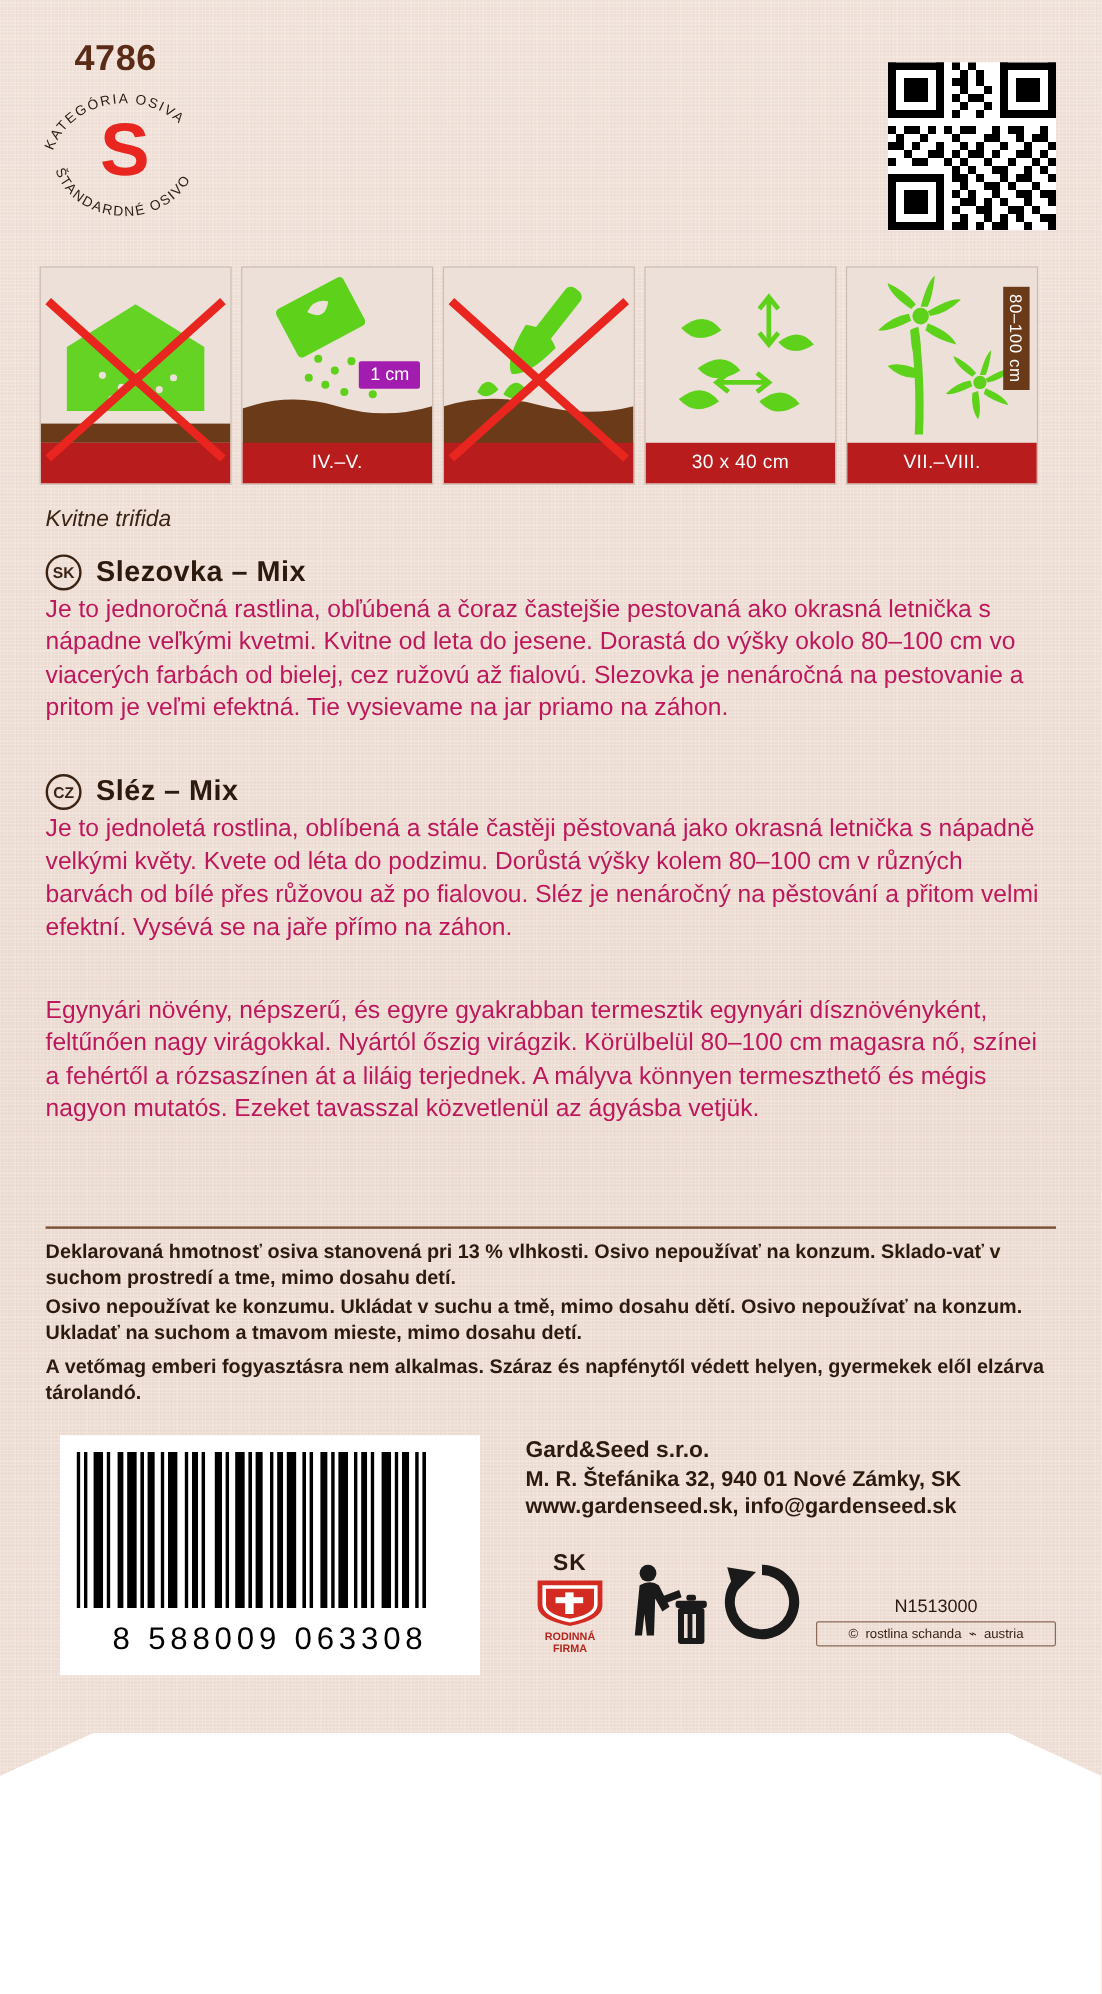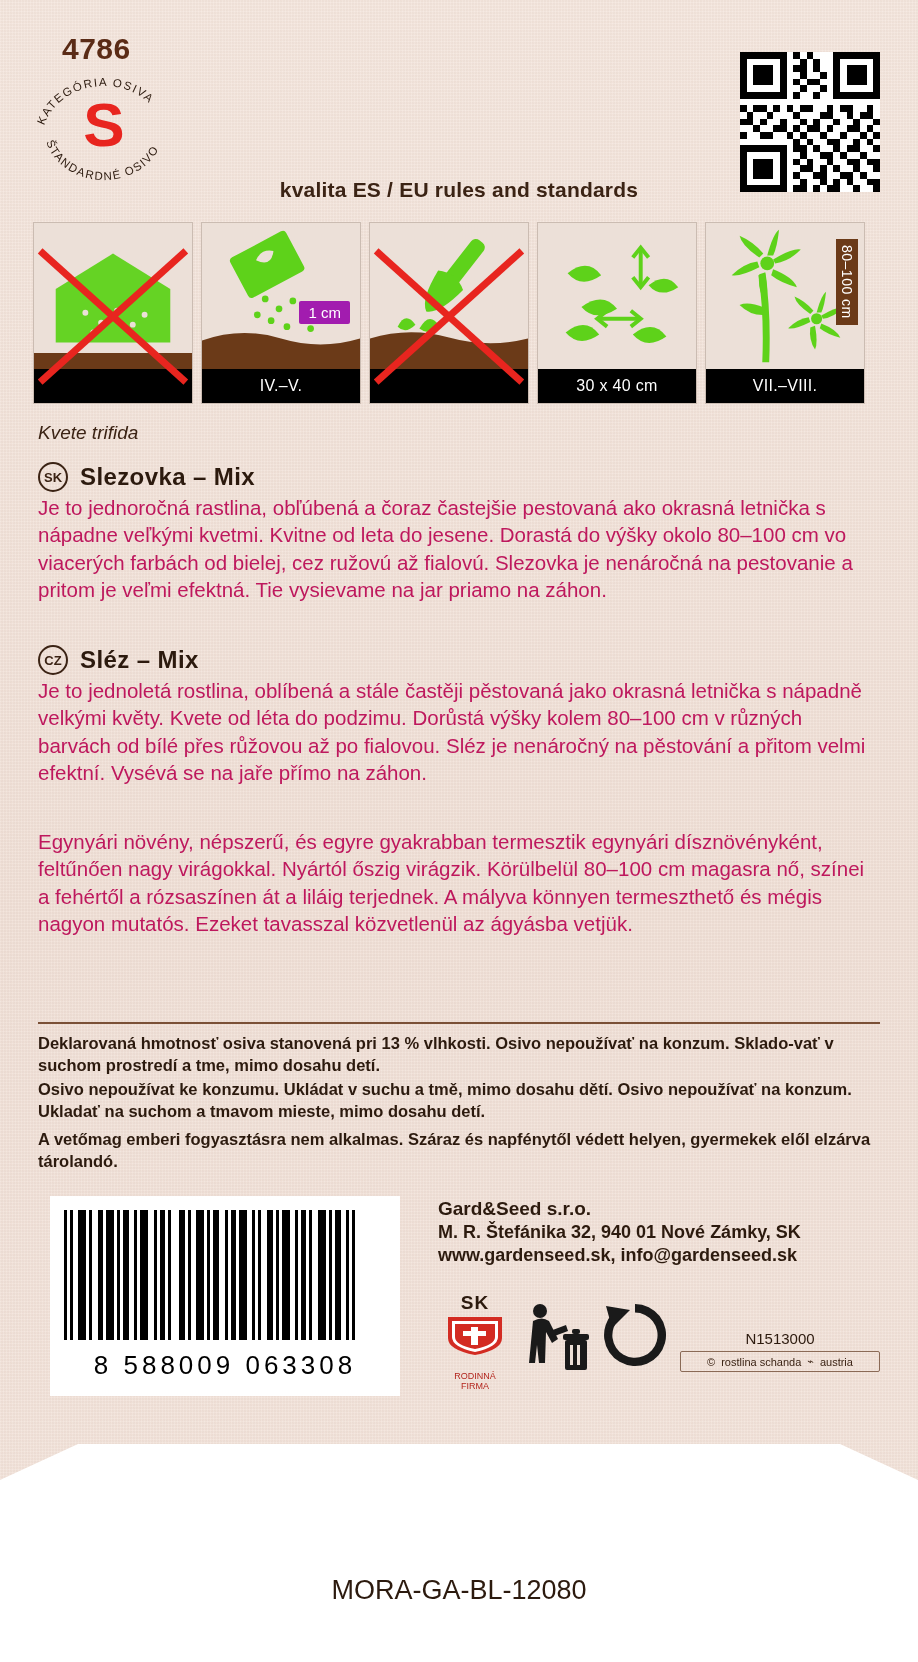--- a/index.html
+++ b/index.html
@@ -59,21 +59,21 @@
   .picto {
     position:relative;
     width:160px; height:182px;
     background:#ece0d8;
     border:1px solid #cbbcb2;
     overflow:hidden;
   }
   .picto .art { position:absolute; left:0; top:0; width:100%; height:148px; }
   .picto .caption {
     position:absolute; left:0; bottom:0; width:100%; height:34px;
-    background:#000000; color:#ffffff;
+    background:#b91c1c; color:#ffffff;
     font-size:16px; display:flex; align-items:center; justify-content:center;
     letter-spacing:0.3px;
   }
   .picto .soil {
     position:absolute; left:0; bottom:34px; width:100%; height:16px;
     background:#6b3a18;
   }
   .picto .badge-inline {
     position:absolute; right:10px; top:78px;
     background:#a21caf; color:#fff; font-size:15px;
@@ -141,21 +141,21 @@
   }
 
   
   .company { position:absolute; left:438px; top:1198px; width:430px; }
   .company .name { font-size:19px; font-weight:bold; color:#2c1a0e; }
   .company .line { font-size:18px; color:#2c1a0e; margin-top:2px; font-weight:bold; }
 
   
   .sk-mark { position:absolute; left:440px; top:1292px; width:70px; text-align:center; }
   .sk-mark .sk-text { font-size:19px; font-weight:bold; color:#2c1a0e; letter-spacing:1px; }
-  .sk-mark .sub { font-size:9px; font-weight:normal; color:#b3261e; line-height:1.15; margin-top:15px; }
+  .sk-mark .sub { font-size:9px; font-weight:bold; color:#b3261e; line-height:1.15; margin-top:3px; }
 
   .bin-icon { position:absolute; left:520px; top:1300px; width:70px; height:80px; }
   .loop-icon { position:absolute; left:600px; top:1300px; width:70px; height:70px; }
 
   .code-box {
     position:absolute; left:680px; top:1330px; width:200px;
   }
   .code-box .ncode { font-size:15px; color:#2c1a0e; text-align:center; }
   .code-box .agency {
     margin-top:4px; border:1px solid #8a6a56; border-radius:2px;
@@ -305,21 +305,20 @@
           <rect x="19" y="19" width="2" height="1"></rect>
           <rect x="8" y="20" width="2" height="1"></rect>
             <rect x="11" y="20" width="1" height="1"></rect>
           <rect x="13" y="20" width="2" height="1"></rect>
             <rect x="17" y="20" width="1" height="1"></rect>
           <rect x="20" y="20" width="1" height="1"></rect>
         </g>
       </svg>
     </div>
 
-    <div class="quality-line">kvalita ES / EU rules and standards</div>
 
     <div class="picto-strip">
 
       <div class="picto">
         <svg class="art" viewBox="0 0 160 148">
           <rect width="160" height="148" fill="#ece0d8"></rect>
           <path d="M22 120 L22 66 L80 30 L138 66 L138 120 Z" fill="#5ed21a" opacity="0.95"></path>
           <g fill="#ece0d8">
             <circle cx="52" cy="90" r="3"></circle>
               <circle cx="68" cy="100" r="3"></circle>
@@ -420,21 +419,21 @@
             </g>
             <path d="M60 50 q6 40 4 90 l-7 0 q2 -50 -4 -88 z"></path>
             <path d="M62 86 q-18 -8 -28 -4 q12 12 28 10 z"></path>
           </g>
         </svg>
         <div class="badge-vert">80–100 cm</div>
         <div class="caption">VII.–VIII.</div>
       </div>
     </div>
 
-    <div class="latin">Kvete trifida</div>
+    <div class="latin">Kvitne trifida</div>
 
     <div class="lang-block" style="top:462px;">
       <div class="lang-head">
         <div class="lang-badge">SK</div>
         <div class="lang-title">Slezovka – Mix</div>
       </div>
       <div class="lang-body">Je to jednoročná rastlina, obľúbená a čoraz častejšie pestovaná ako okrasná letnička s nápadne veľkými kvetmi. Kvitne od leta do jesene. Dorastá do výšky okolo 80–100 cm vo viacerých farbách od bielej, cez ružovú až fialovú. Slezovka je nenáročná na pestovanie a pritom je veľmi efektná. Tie vysievame na jar priamo na záhon.</div>
     </div>
 
     <div class="lang-block" style="top:645px;">
@@ -577,14 +576,13 @@
         <span>©</span>
         <span>rostlina schanda</span>
         <span>⌁</span>
         <span>austria</span>
       </div>
     </div>
 
   </div>
 
   <div class="flap"></div>
-  <div class="flap-code">MORA-GA-BL-12080</div>
 </div>
 
 </body></html>

